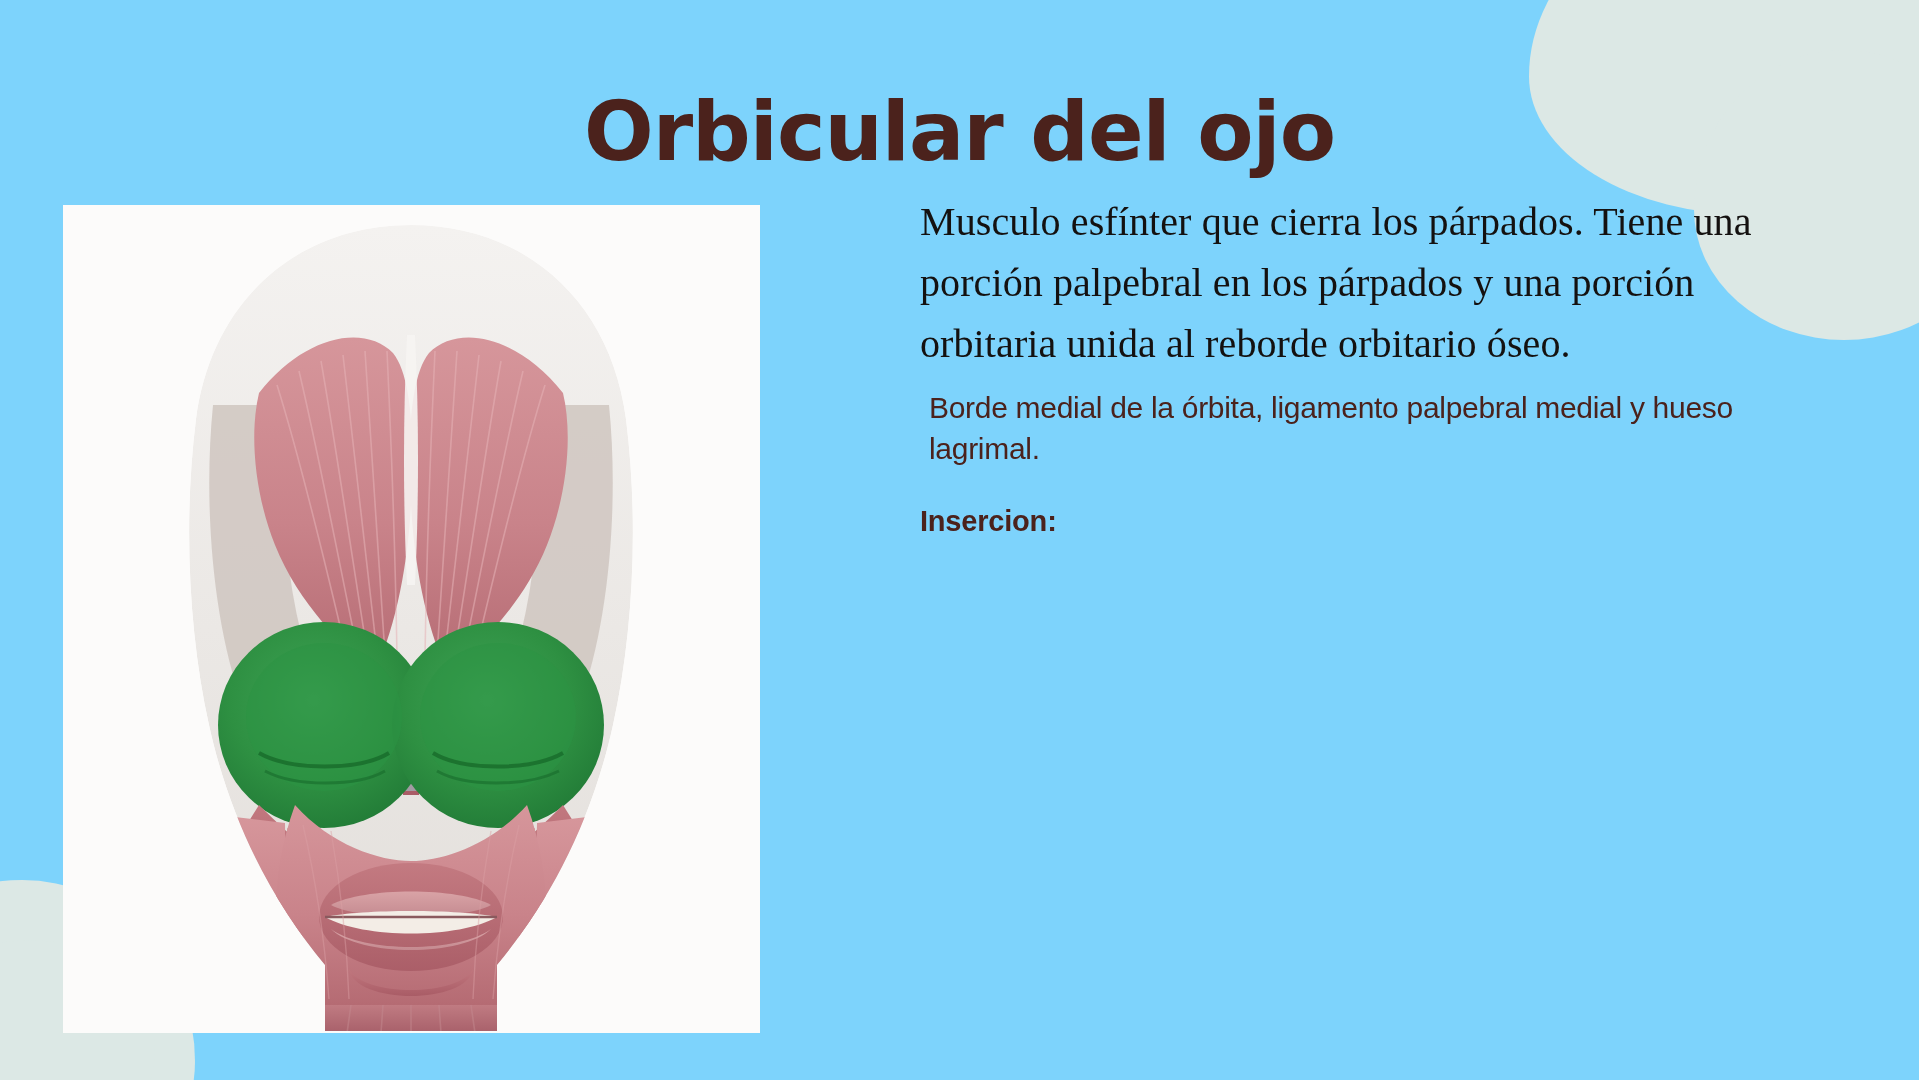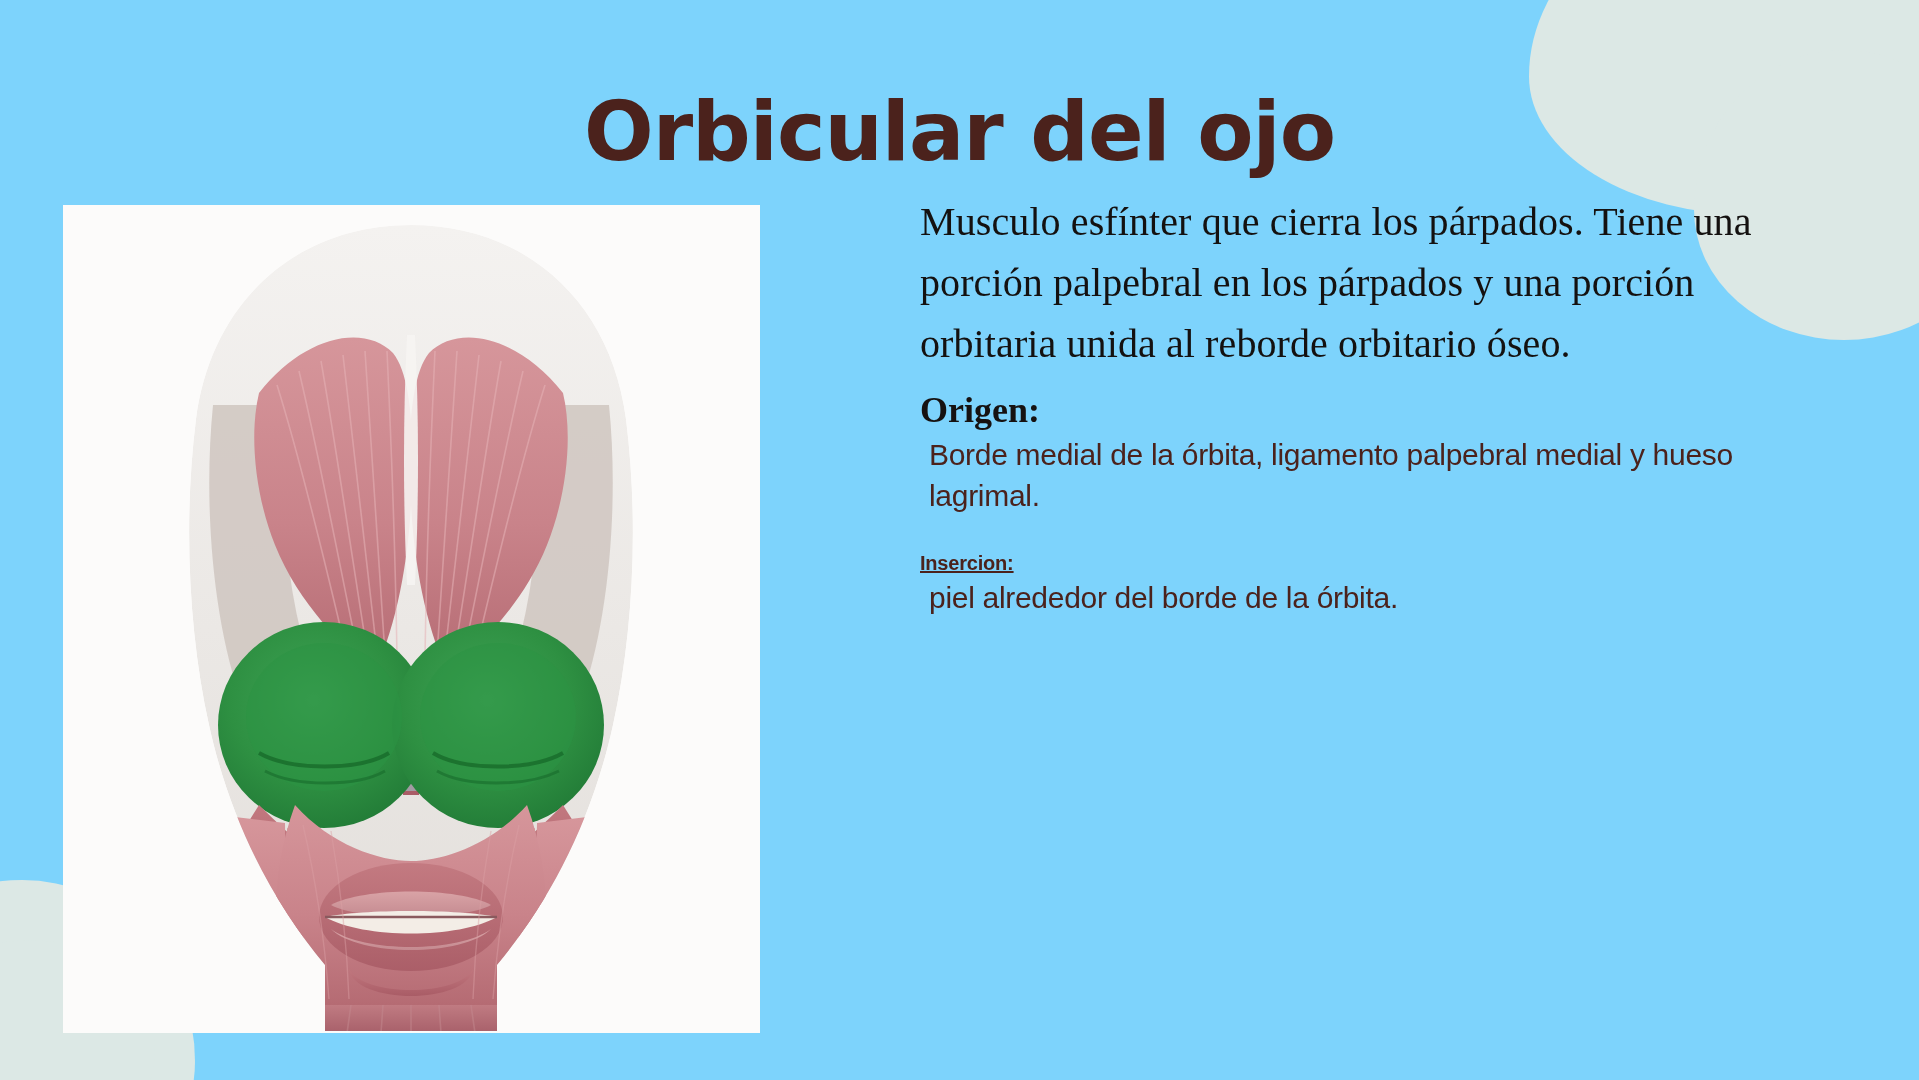--- a/index.html
+++ b/index.html
@@ -109,26 +109,25 @@
     font-weight: bold;
     font-size: 36px;
     color: #161211;
     line-height: 1.25;
     margin: 0 0 2px 0;
   }
 
   .section-heading-sans {
     font-family: "Liberation Sans", sans-serif;
     font-weight: bold;
-    font-size: 20px;
+    font-size: 29px;
     color: #4B221C;
     line-height: 1.3;
     margin: 0 0 2px 0;
     letter-spacing: -0.2px;
-    text-decoration: underline;
   }
 
   .section-body {
     font-family: "Liberation Sans", sans-serif;
     font-size: 30px;
     line-height: 1.34;
     color: #4B221C;
     margin: 0;
     letter-spacing: -0.3px;
   }
@@ -285,24 +284,22 @@
       </g>
     </svg>
 
   </div>
 
   <div id="text-column">
 
     <p id="intro-paragraph">Musculo esfínter que cierra los párpados. Tiene una porción palpebral en los párpados y una porción orbitaria unida al reborde orbitario óseo.</p>
 
     <div class="section" id="section-origen">
-      <div class="section-heading-serif">Origen:</div>
       <p class="section-body indent"> Borde medial de la órbita, ligamento palpebral medial y hueso lagrimal.</p>
     </div>
 
     <div class="section" id="section-insercion">
       <div class="section-heading-sans">Insercion:</div>
-      <p class="section-body indent"> piel alrededor del borde de la órbita.</p>
     </div>
 
 
   </div>
 </div>
 
 </body></html>

